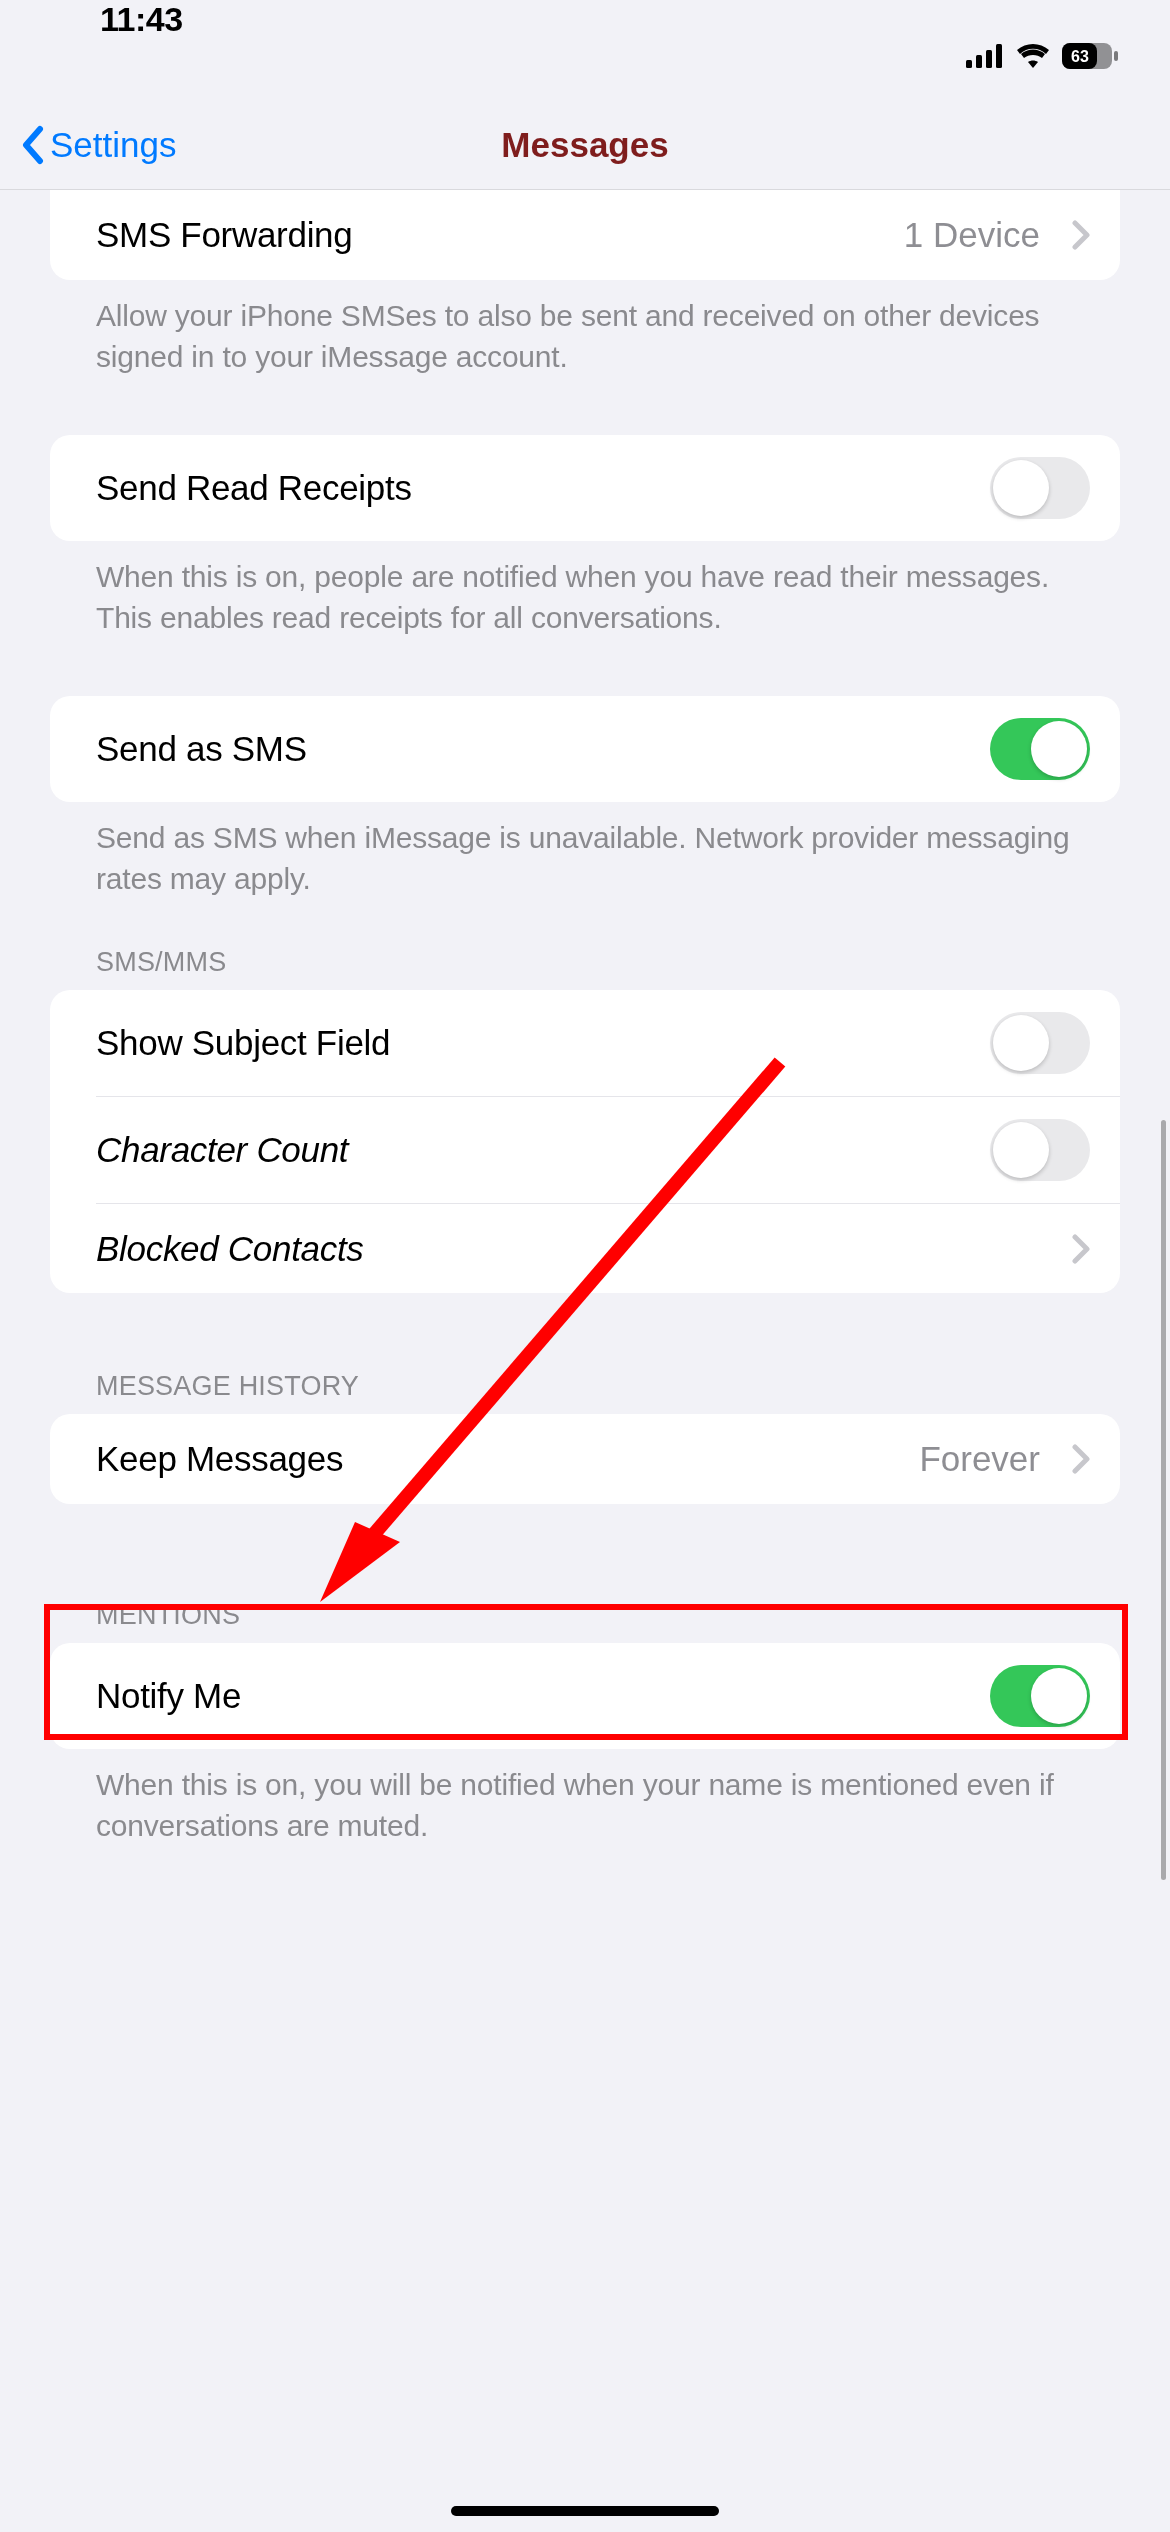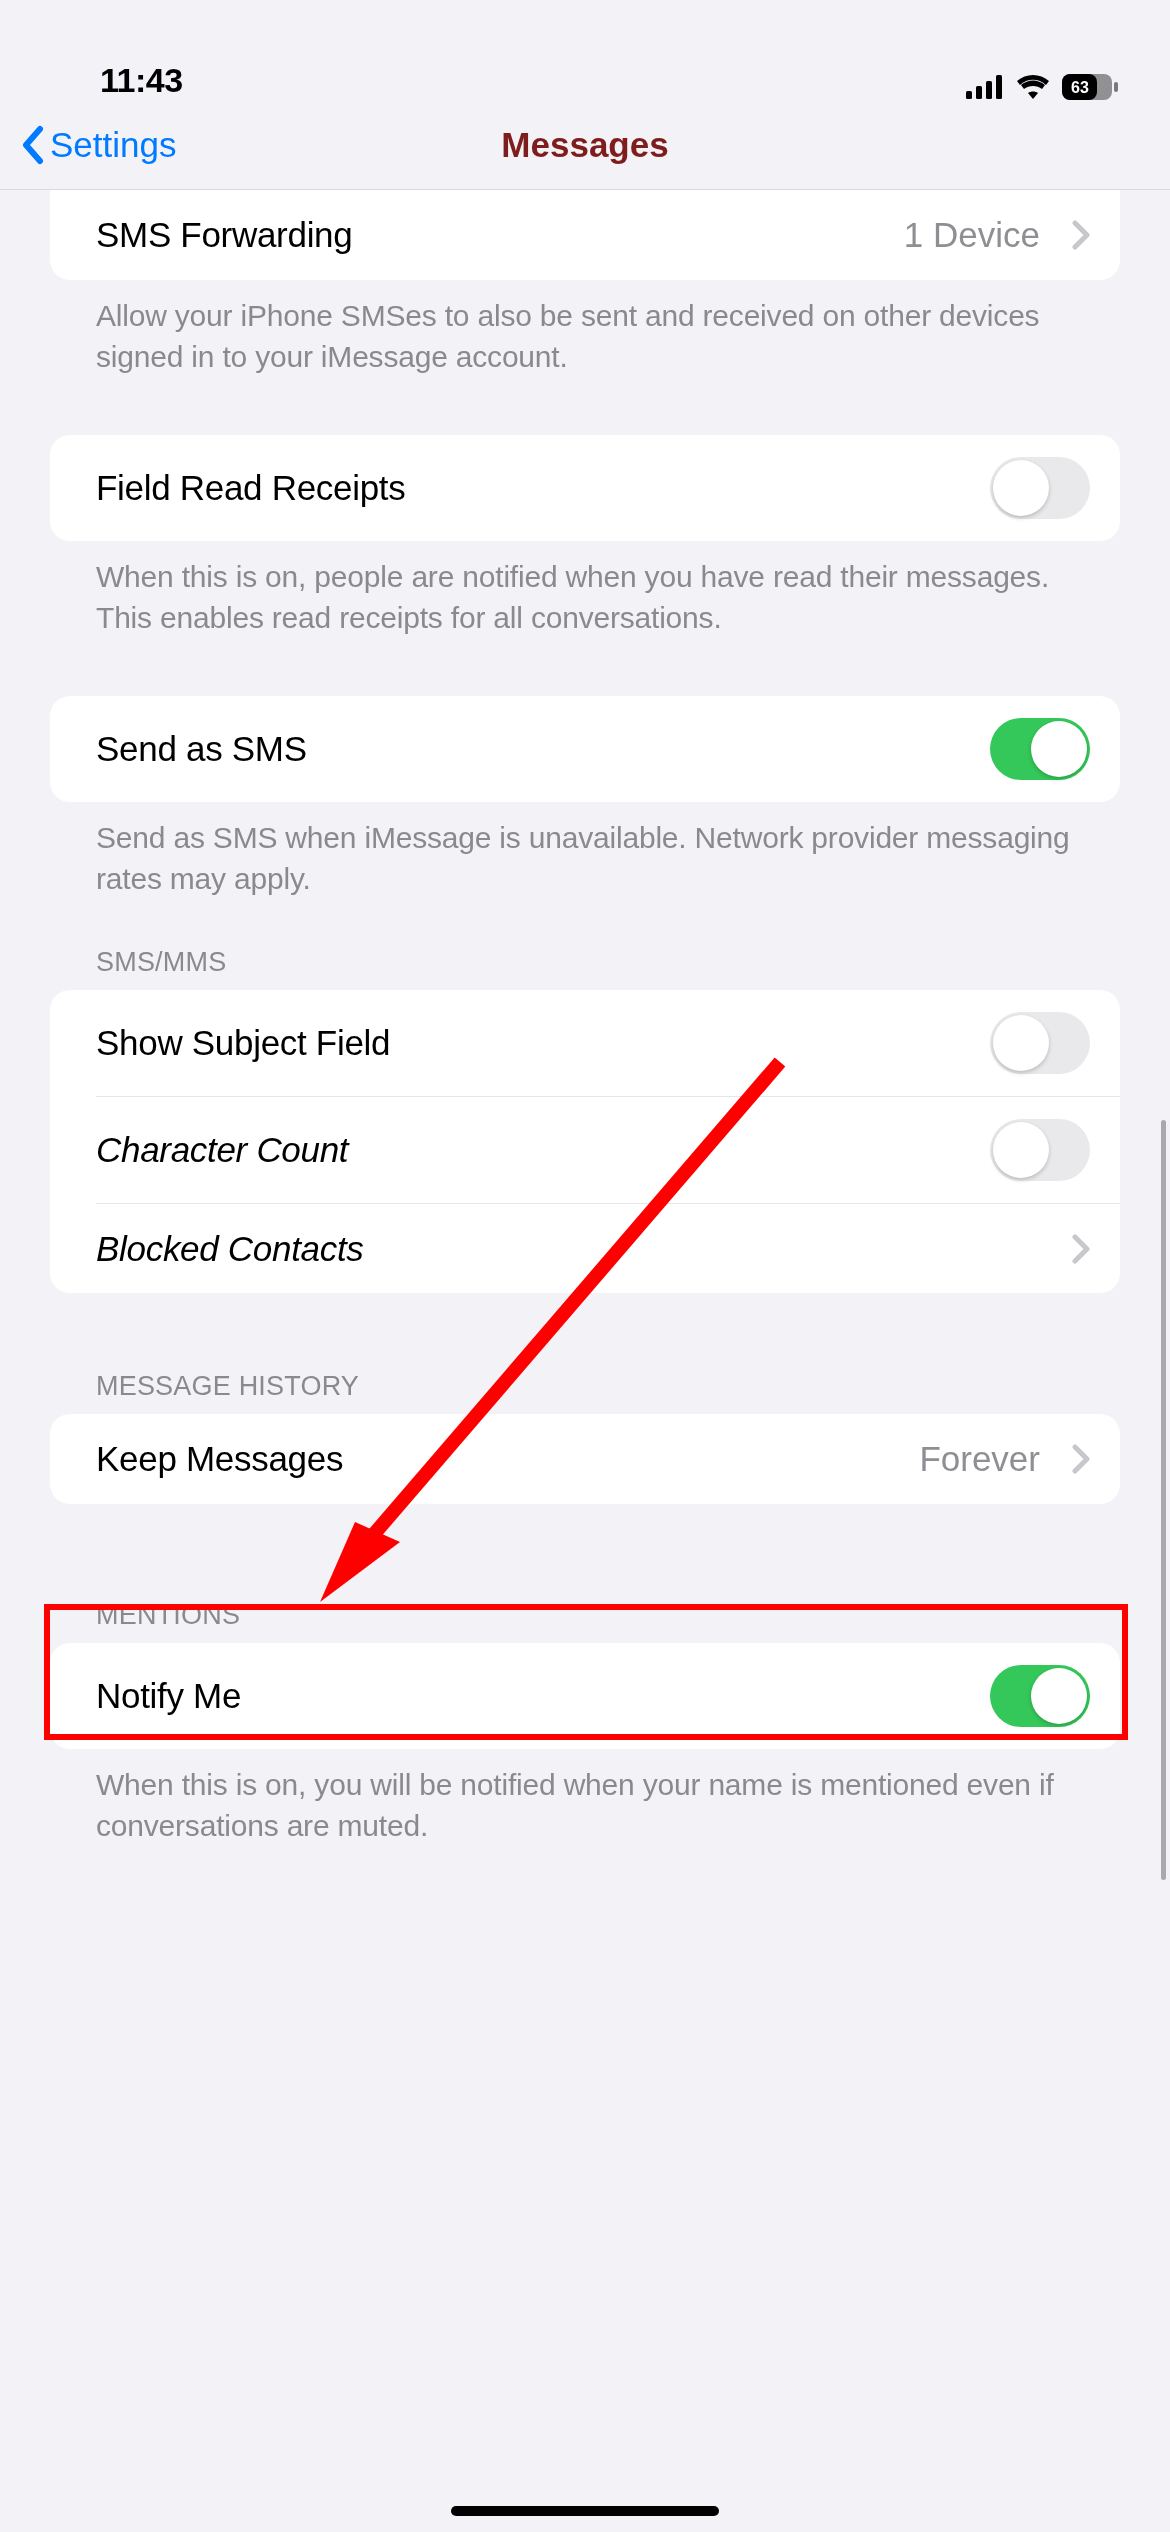--- a/index.html
+++ b/index.html
@@ -13,21 +13,21 @@
       height: 2532px;
       background: #f2f2f7;
       font-family: -apple-system, 'SF Pro Text', 'Helvetica Neue', Arial, sans-serif;
       position: relative;
       overflow: hidden;
     }
     .status-bar {
       height: 100px;
       display: flex;
       justify-content: space-between;
-      align-items: flex-end;
+      align-items: flex-start;
       padding: 0 50px 0 100px;
     }
     .status-time {
       font-size: 34px;
       font-weight: 600;
       color: #000;
       letter-spacing: -0.5px;
     }
     .status-right {
       display: flex;
@@ -220,21 +220,21 @@
           </svg>
       </div>
     </div>
   </div>
   <div class="footer-text">Allow your iPhone SMSes to also be sent and received on other devices signed in to your iMessage account.</div>
 
   <div class="spacer"></div>
 
   <div class="group">
     <div class="row">
-      <span class="row-label">Field Read Receipts</span>
+      <span class="row-label">Send Read Receipts</span>
       <div class="toggle toggle-off">
           <div class="toggle-knob"></div>
         </div>
     </div>
   </div>
   <div class="footer-text">When this is on, people are notified when you have read their messages. This enables read receipts for all conversations.</div>
 
   <div class="spacer"></div>
 
   <div class="group">

